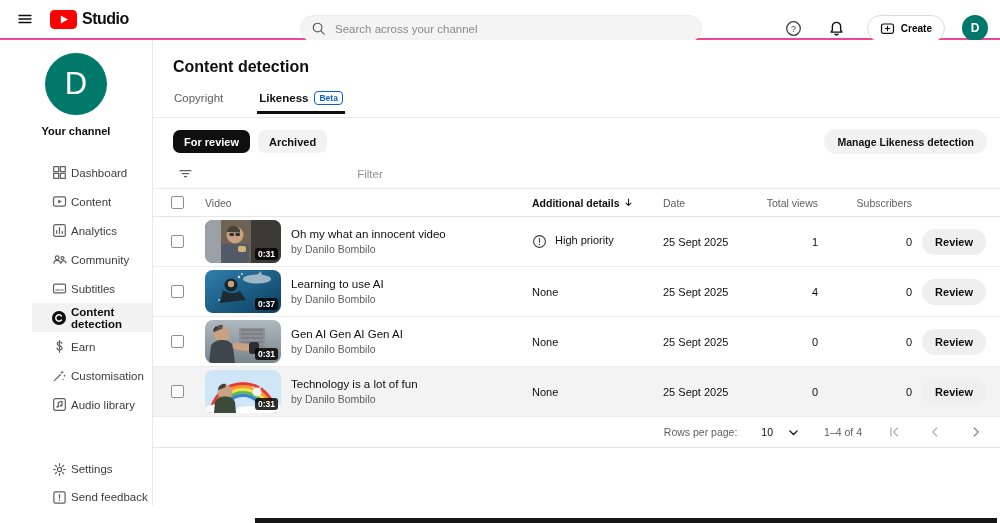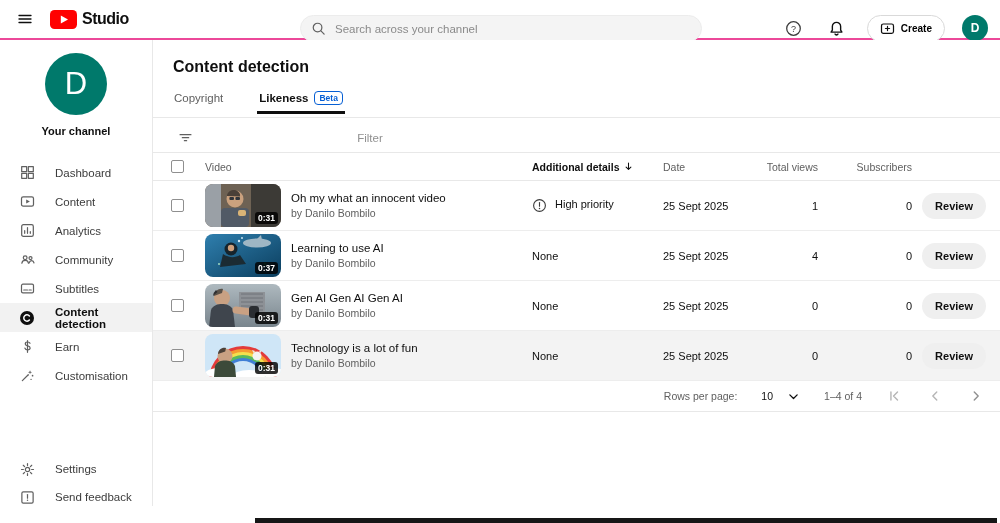--- a/index.html
+++ b/index.html
@@ -33,22 +33,22 @@
   .app-body { display:flex; height:466px; }
   .sidebar { width:153px; border-right:1px solid #e8e8e8; position:relative; background:#fff; }
   .main { flex:1; position:relative; background:#fff; }
 
   
   .channel-block { padding-top:13px; display:flex; flex-direction:column; align-items:center; }
   .avatar-lg { width:62px; height:62px; border-radius:50%; background:#00796b; color:#fff;
     display:flex; align-items:center; justify-content:center; font-size:31px; font-weight:500; }
   .channel-label { margin-top:10px; font-size:11px; font-weight:600; }
   .nav { margin-top:21px; }
-  .nav-item { height:29px; display:flex; align-items:center; gap:20px; padding-left:19px;
-    font-size:11.5px; color:#3c3c3c; cursor:pointer; }
+  .nav-item { height:29px; display:flex; align-items:center; gap:4px; padding-left:19px;
+    font-size:11.5px; color:#3c3c3c; cursor:pointer;margin-left:32px; }
   .nav-item .nicon { width:16px; height:16px; flex:0 0 16px; display:flex; align-items:center;
     justify-content:center; color:#606060; }
   .nav-item.active { background:#f2f2f2; font-weight:700; color:#0f0f0f; }
   .sidebar-footer { position:absolute; left:0; right:0; bottom:-5px; }
   .sidebar-footer .nav-item { height:28px; }
 
   
   .page-title { margin:18px 0 0 20px; font-size:16px; font-weight:700; }
   .tabs-row { margin-top:12px; border-bottom:1px solid #e8e8e8; padding-left:21px;
     display:flex; gap:36px; height:30px; align-items:center; }
@@ -236,20 +236,31 @@
         <span class="nicon">
             <svg class="si" width="15" height="15" viewBox="0 0 16 16">
               <path d="M2.5 13.5L8.8 7.2"></path>
               <path d="M10.7 2.3l.6 1.6 1.6.6-1.6.6-.6 1.6-.6-1.6-1.6-.6 1.6-.6z" fill="#606060" stroke="none"></path>
               <circle cx="13.4" cy="8.2" r="0.9" fill="#606060" stroke="none"></circle>
               <circle cx="11.8" cy="12.2" r="0.7" fill="#606060" stroke="none"></circle>
             </svg>
           </span>
         <span>Customisation</span>
       </div>
+      <div class="nav-item">
+        <span class="nicon">
+            <svg class="si" width="15" height="15" viewBox="0 0 16 16">
+              <rect x="1.8" y="1.8" width="12.4" height="12.4" rx="1.8"></rect>
+              <path d="M6.8 10.3V5.6l3.8-.9v4.6"></path>
+              <circle cx="5.7" cy="10.4" r="1.1" fill="#606060" stroke="none"></circle>
+              <circle cx="9.5" cy="9.4" r="1.1" fill="#606060" stroke="none"></circle>
+            </svg>
+          </span>
+        <span>Audio library</span>
+      </div>
     </div>
     <div class="sidebar-footer">
       <div class="nav-item">
         <span class="nicon">
             <svg class="si" width="15" height="15" viewBox="0 0 16 16">
               <circle cx="8" cy="8" r="2.3"></circle>
               <path d="M8 1.6v2M8 12.4v2M1.6 8h2M12.4 8h2M3.5 3.5l1.4 1.4M11.1 11.1l1.4 1.4M12.5 3.5l-1.4 1.4M4.9 11.1l-1.4 1.4"></path>
             </svg>
           </span>
         <span>Settings</span>
@@ -273,20 +284,25 @@
     <div class="tabs-row">
       <div class="tab">
         <span>Copyright</span>
       </div>
       <div class="tab active">
         <span>Likeness</span>
         <span class="beta-badge">Beta</span>
       </div>
     </div>
 
+    <div class="controls-row">
+      <div class="chip selected">For review</div>
+      <div class="chip">Archived</div>
+      <button class="manage-btn">Manage Likeness detection</button>
+    </div>
 
     <div class="filter-row">
       <svg class="si" width="15" height="15" viewBox="0 0 16 16">
           <path d="M2.2 5h11.6M4.6 8.2h6.8M6.8 11.4h2.4"></path>
         </svg>
       <input placeholder="Filter" style="">
     </div>
 
     <div class="tgrid thead">
       <span class="checkbox" style="transform:translateY(0)"></span>

